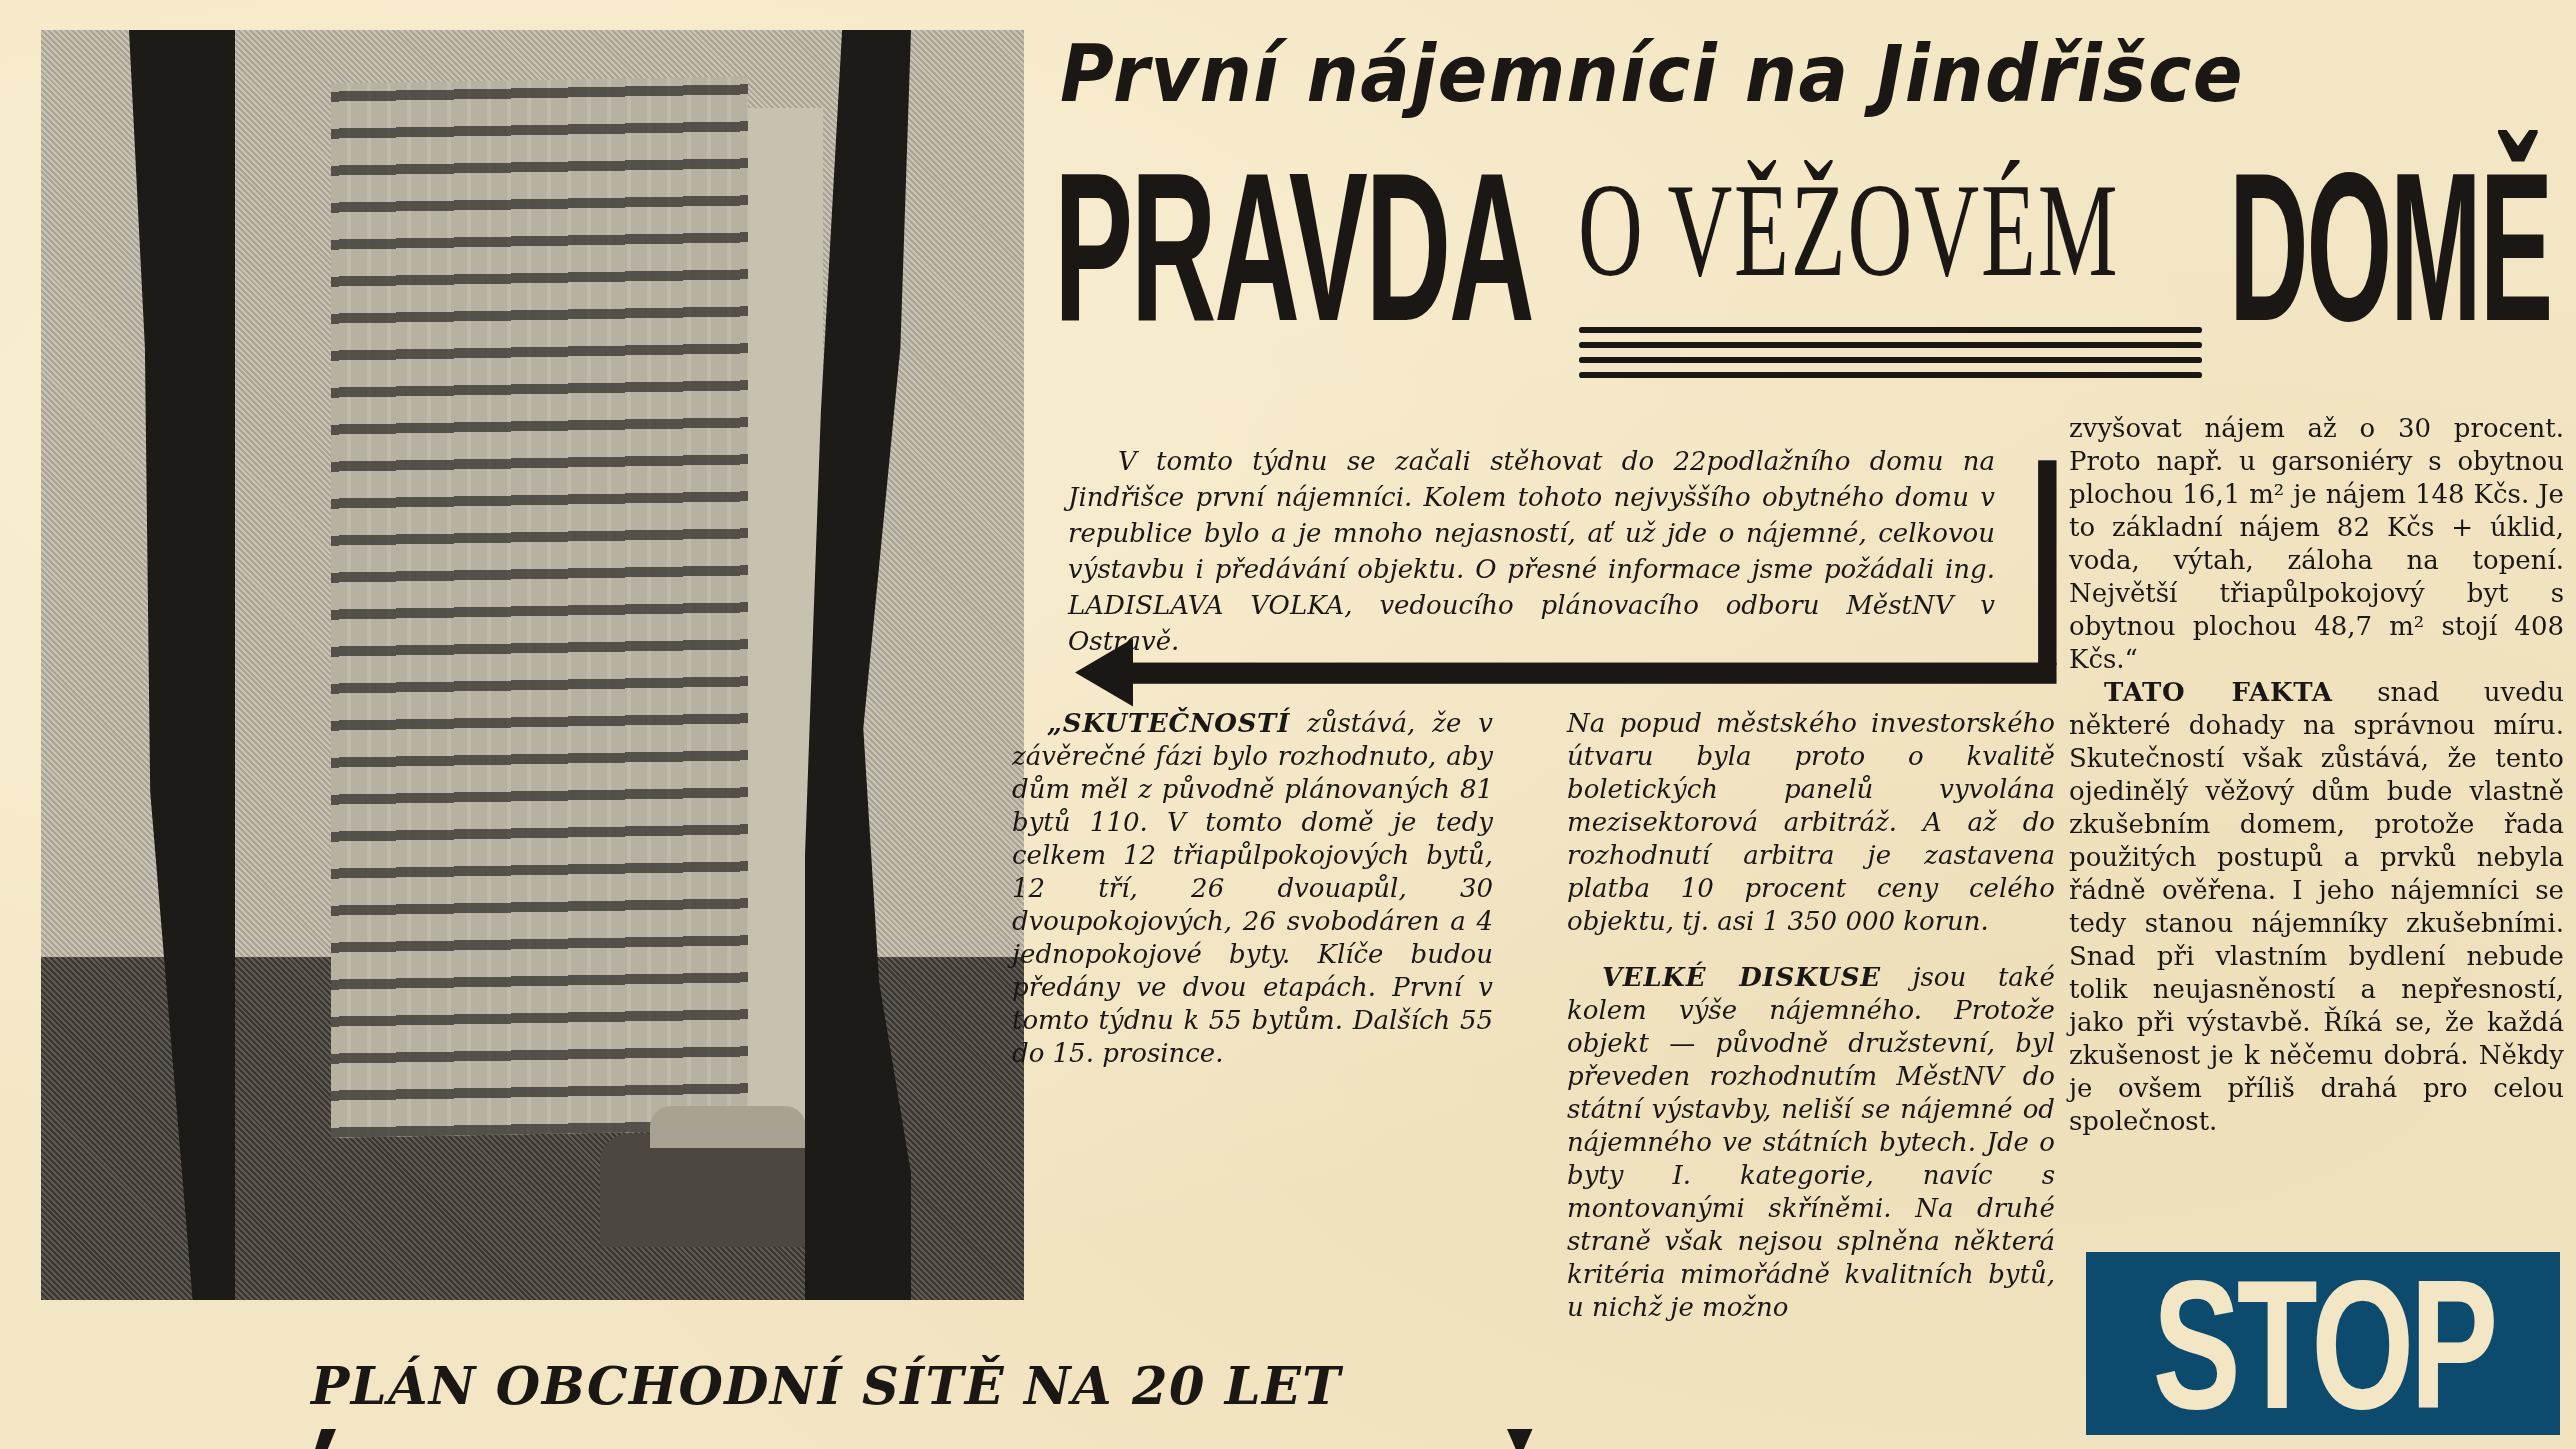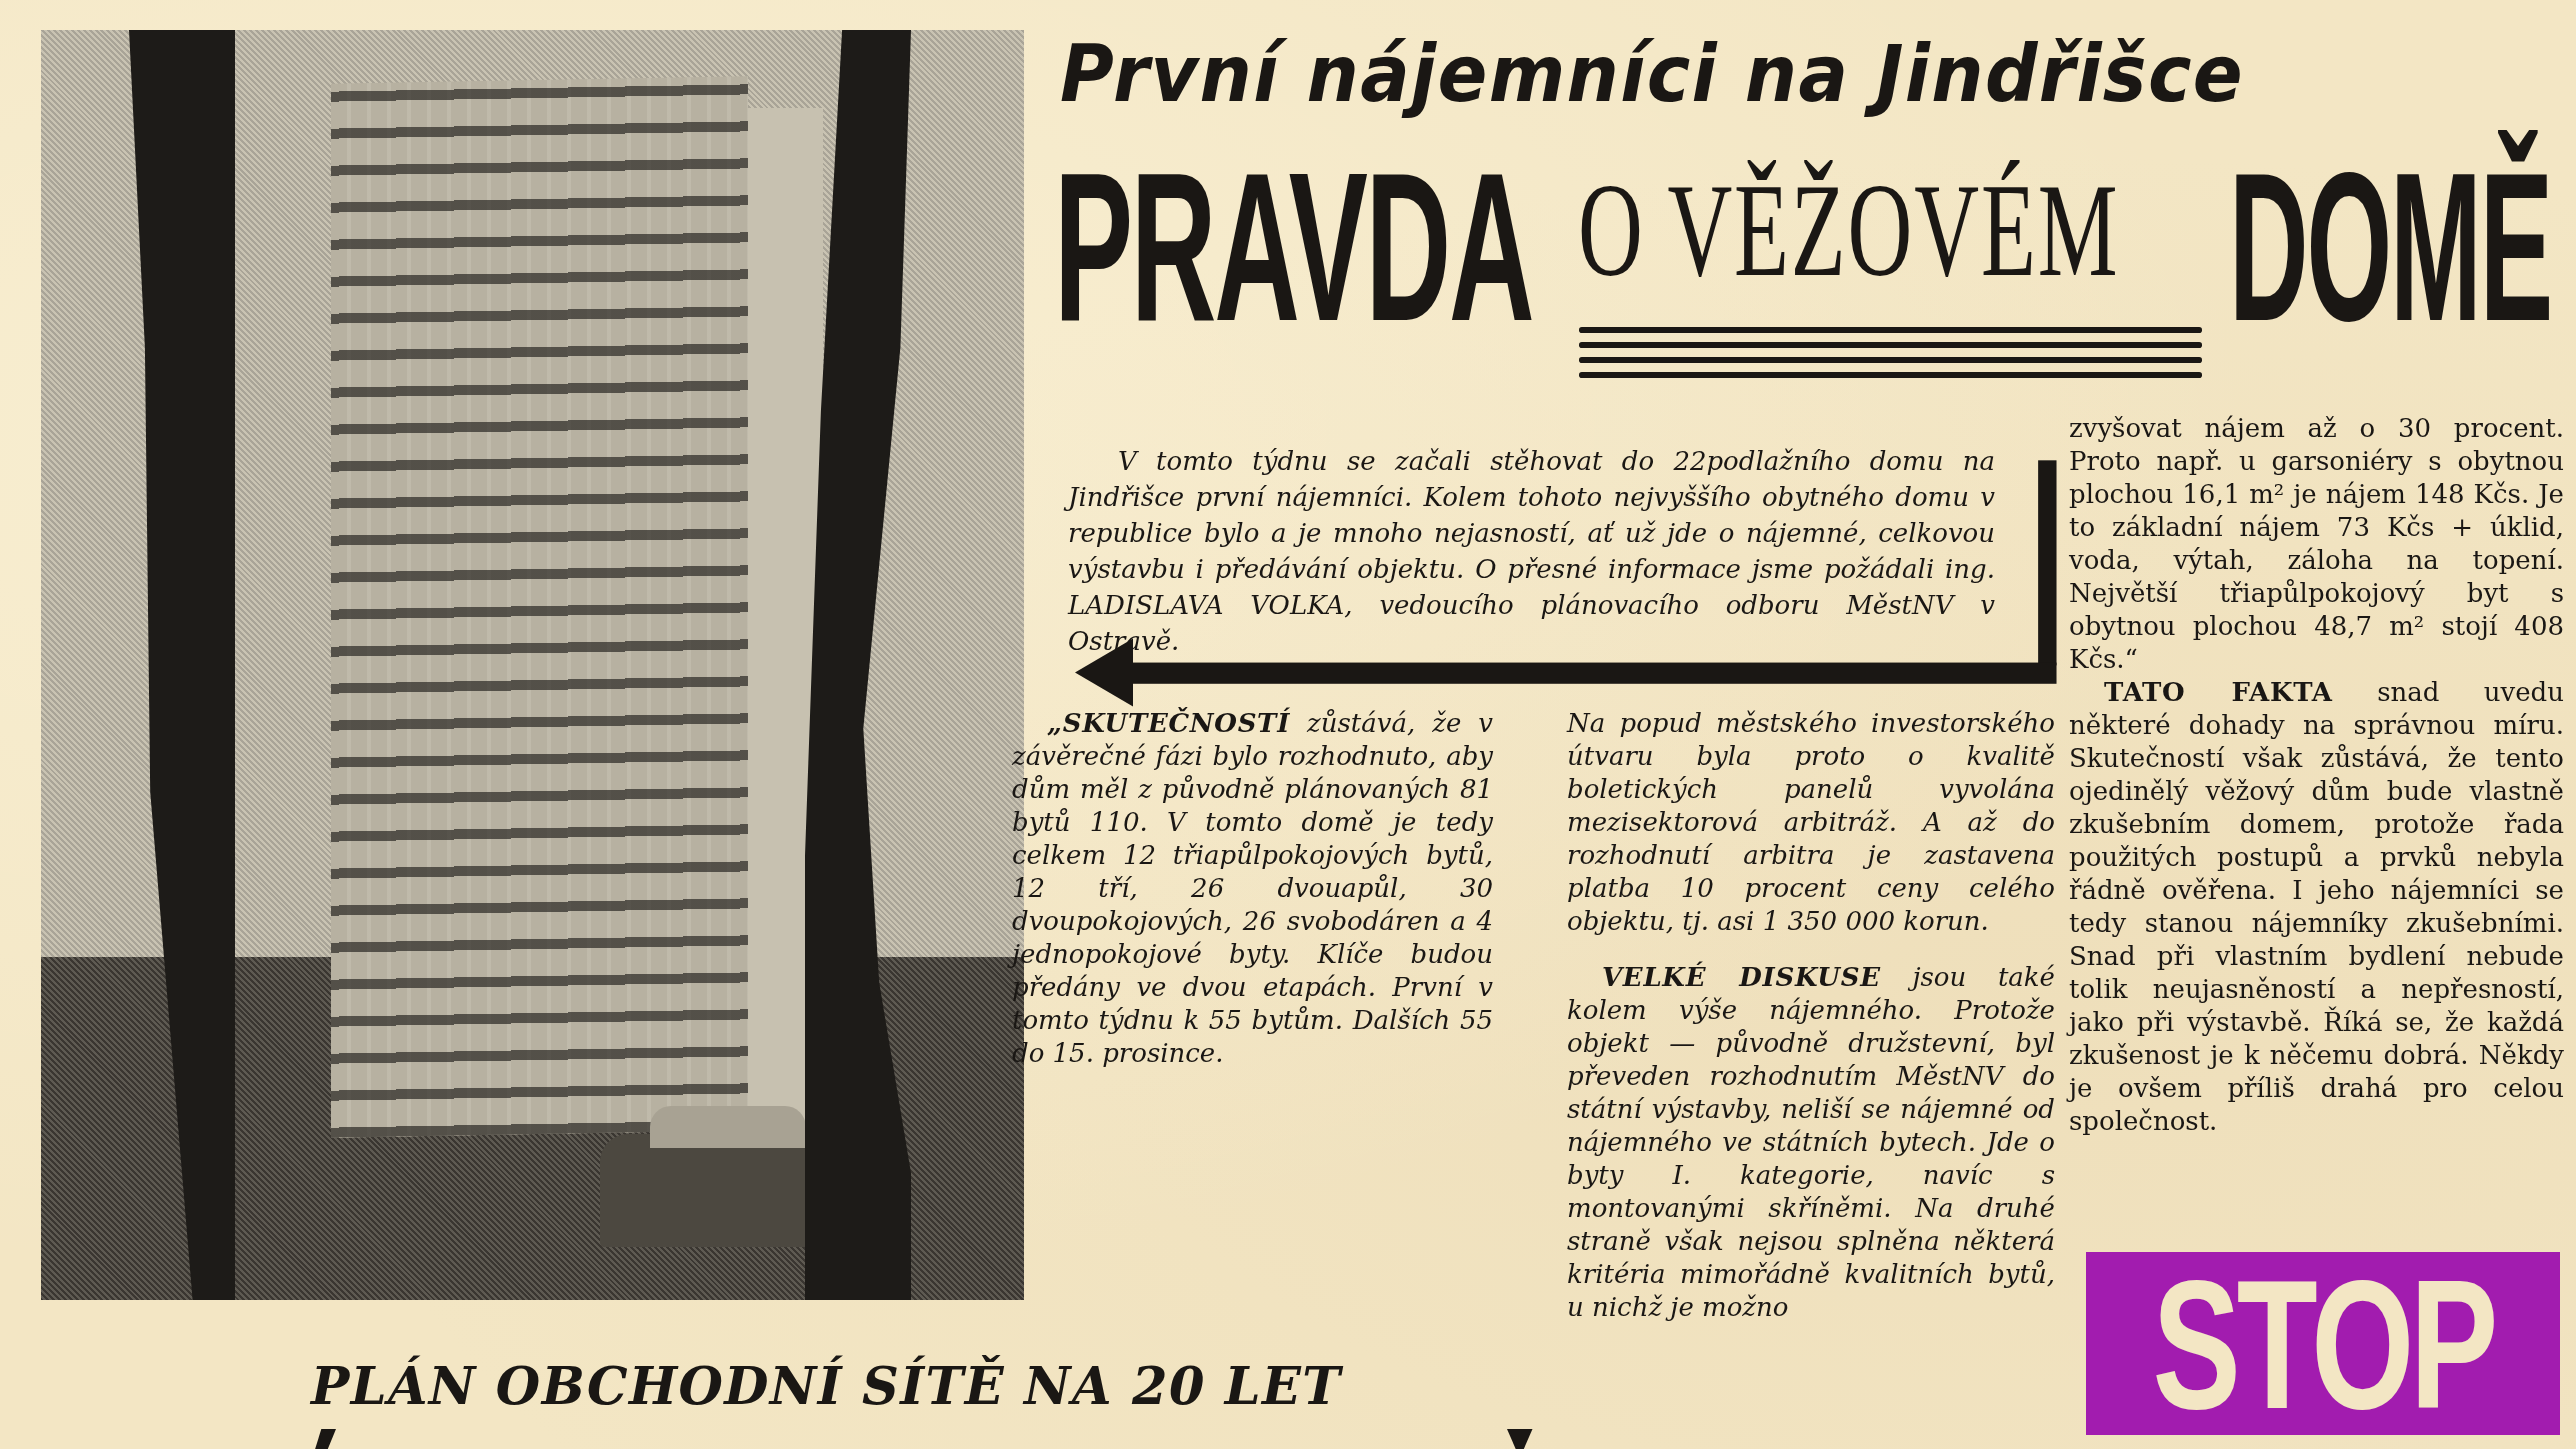--- a/index.html
+++ b/index.html
@@ -64,21 +64,21 @@
   .col p{margin:0;text-indent:35px;}
   .col p + p{margin-top:23px;}
   .col .lead-in{font-weight:bold;letter-spacing:0.7px;}
   #col1{left:1012px;top:707px;width:481px;font-style:italic;}
   #col2{left:1567px;top:707px;width:488px;font-style:italic;}
   #col2 p.first{text-indent:0;}
   #col3{left:2069px;top:412px;width:495px;}
   #col3 p.cont{text-indent:0;}
 
   
-  #stop-box{left:2086px;top:1252px;width:474px;height:183px;background:#a21caf;
+  #stop-box{left:2086px;top:1252px;width:474px;height:183px;background:#0c4a6e;
     display:flex;align-items:center;justify-content:center;}
   #stop-box span{font-family:"Liberation Sans",sans-serif;font-weight:bold;color:#f3e6c4;
     font-size:184px;line-height:1;transform:scaleX(0.72);letter-spacing:-5.7px;}
 
   
   #next-headline{left:311px;top:1355px;font-family:"DejaVu Serif",serif;font-weight:bold;font-style:italic;
     font-size:52px;letter-spacing:1.4px;white-space:nowrap;transform:scaleX(0.98);transform-origin:left top;}
   #cutoff-left{left:315px;top:1429px;width:21px;height:20.5px;background:#1a1714;
     clip-path:polygon(30% 0,100% 0,60% 100%,0 100%);}
   #cutoff-right{left:1507px;top:1429px;width:25.5px;height:20.5px;background:#1a1714;
@@ -120,21 +120,21 @@
 <div id="col1" class="abs col">
   <p><span class="lead-in">„SKUTEČNOSTÍ</span><span> zůstává, že v závěrečné fázi bylo rozhodnuto, aby dům měl z původně plánovaných 81 bytů 110. V tomto domě je tedy celkem 12 třiapůlpokojových bytů, 12 tří, 26 dvouapůl, 30 dvoupokojových, 26 svobodáren a 4 jednopokojové byty. Klíče budou předány ve dvou etapách. První v tomto týdnu k 55 bytům. Dalších 55 do 15. prosince.</span></p>
 </div>
 
 <div id="col2" class="abs col">
   <p class="first">Na popud městského investorského útvaru byla proto o kvalitě boletických panelů vyvolána mezisektorová arbitráž. A až do rozhodnutí arbitra je zastavena platba 10 procent ceny celého objektu, tj. asi 1 350 000 korun.</p>
   <p><span class="lead-in">VELKÉ DISKUSE</span><span> jsou také kolem výše nájemného. Protože objekt — původně družstevní, byl převeden rozhodnutím MěstNV do státní výstavby, neliší se nájemné od nájemného ve státních bytech. Jde o byty I. kategorie, navíc s montovanými skříněmi. Na druhé straně však nejsou splněna některá kritéria mimořádně kvalitních bytů, u nichž je možno</span></p>
 </div>
 
 <div id="col3" class="abs col">
-  <p class="cont">zvyšovat nájem až o 30 procent. Proto např. u garsoniéry s obytnou plochou 16,1 m² je nájem 148 Kčs. Je to základní nájem 73 Kčs + úklid, voda, výtah, záloha na topení. Největší třiapůlpokojový byt s obytnou plochou 48,7 m² stojí 408 Kčs.“</p>
+  <p class="cont">zvyšovat nájem až o 30 procent. Proto např. u garsoniéry s obytnou plochou 16,1 m² je nájem 148 Kčs. Je to základní nájem 82 Kčs + úklid, voda, výtah, záloha na topení. Největší třiapůlpokojový byt s obytnou plochou 48,7 m² stojí 408 Kčs.“</p>
   <p style="margin-top:0"><span class="lead-in">TATO FAKTA</span><span> snad uvedu některé dohady na správnou míru. Skutečností však zůstává, že tento ojedinělý věžový dům bude vlastně zkušebním domem, protože řada použitých postupů a prvků nebyla řádně ověřena. I jeho nájemníci se tedy stanou nájemníky zkušebními. Snad při vlastním bydlení nebude tolik neujasněností a nepřesností, jako při výstavbě. Říká se, že každá zkušenost je k něčemu dobrá. Někdy je ovšem příliš drahá pro celou společnost.</span></p>
 </div>
 
 <div id="stop-box" class="abs">
   <span>STOP</span>
 </div>
 
 <div id="next-headline" class="abs">PLÁN OBCHODNÍ SÍTĚ NA 20 LET</div>
 <div id="cutoff-left" class="abs"></div>
 <div id="cutoff-right" class="abs"></div>

